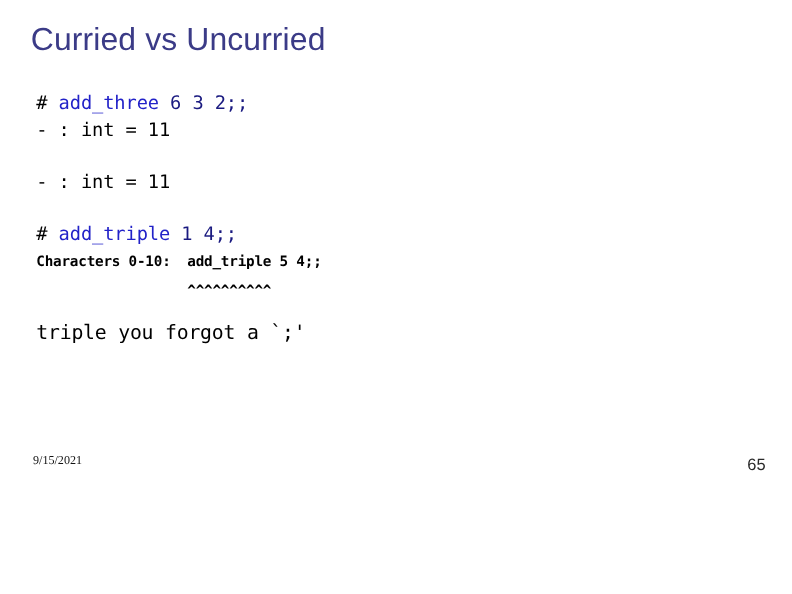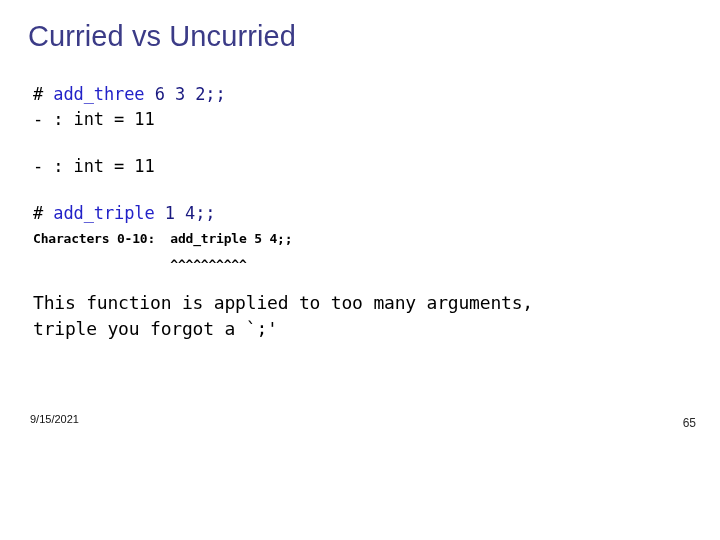--- a/index.html
+++ b/index.html
@@ -79,33 +79,33 @@
   }
 
   .tok-black { color: #000000; }
   .tok-blue  { color: #2222c8; }
   .tok-navy  { color: #1a1a80; }
 
   .footer-date {
     position: absolute;
     left: 30px;
     bottom: 14px;
-    font-family: Liberation Sans, sans-serif;
+    font-family: Liberation Serif, serif;
     font-size: 11px;
     line-height: 14px;
     color: #111111;
     white-space: pre;
   }
 
   .footer-page {
     position: absolute;
     right: 24px;
     bottom: 10px;
     font-family: "Liberation Sans", sans-serif;
-    font-size: 12px;
+    font-size: 15px;
     line-height: 14px;
     color: #2a2a2a;
     white-space: pre;
   }
 </style>
 </head>
 <body>
 
 <div class="slide">
 
@@ -128,21 +128,20 @@
 
     <div class="blk">
       <div class="ln"><span class="tok-black"># </span><span class="tok-blue">add_triple</span><span class="tok-navy"> 1 4;;</span></div>
       <div class="ln big">Characters 0-10:  add_triple 5 4;;</div>
       <div class="ln big">                  ^^^^^^^^^^</div>
     </div>
 
     <div class="gap-sm"></div>
 
     <div class="blk">
-      <div class="ln msg">This function is applied to too many arguments,</div>
       <div class="ln msg">triple you forgot a `;'</div>
     </div>
 
     <div class="gap-sm"></div>
 
 
   </div>
 
   <div class="footer-date">9/15/2021</div>
   <div class="footer-page">65</div>

